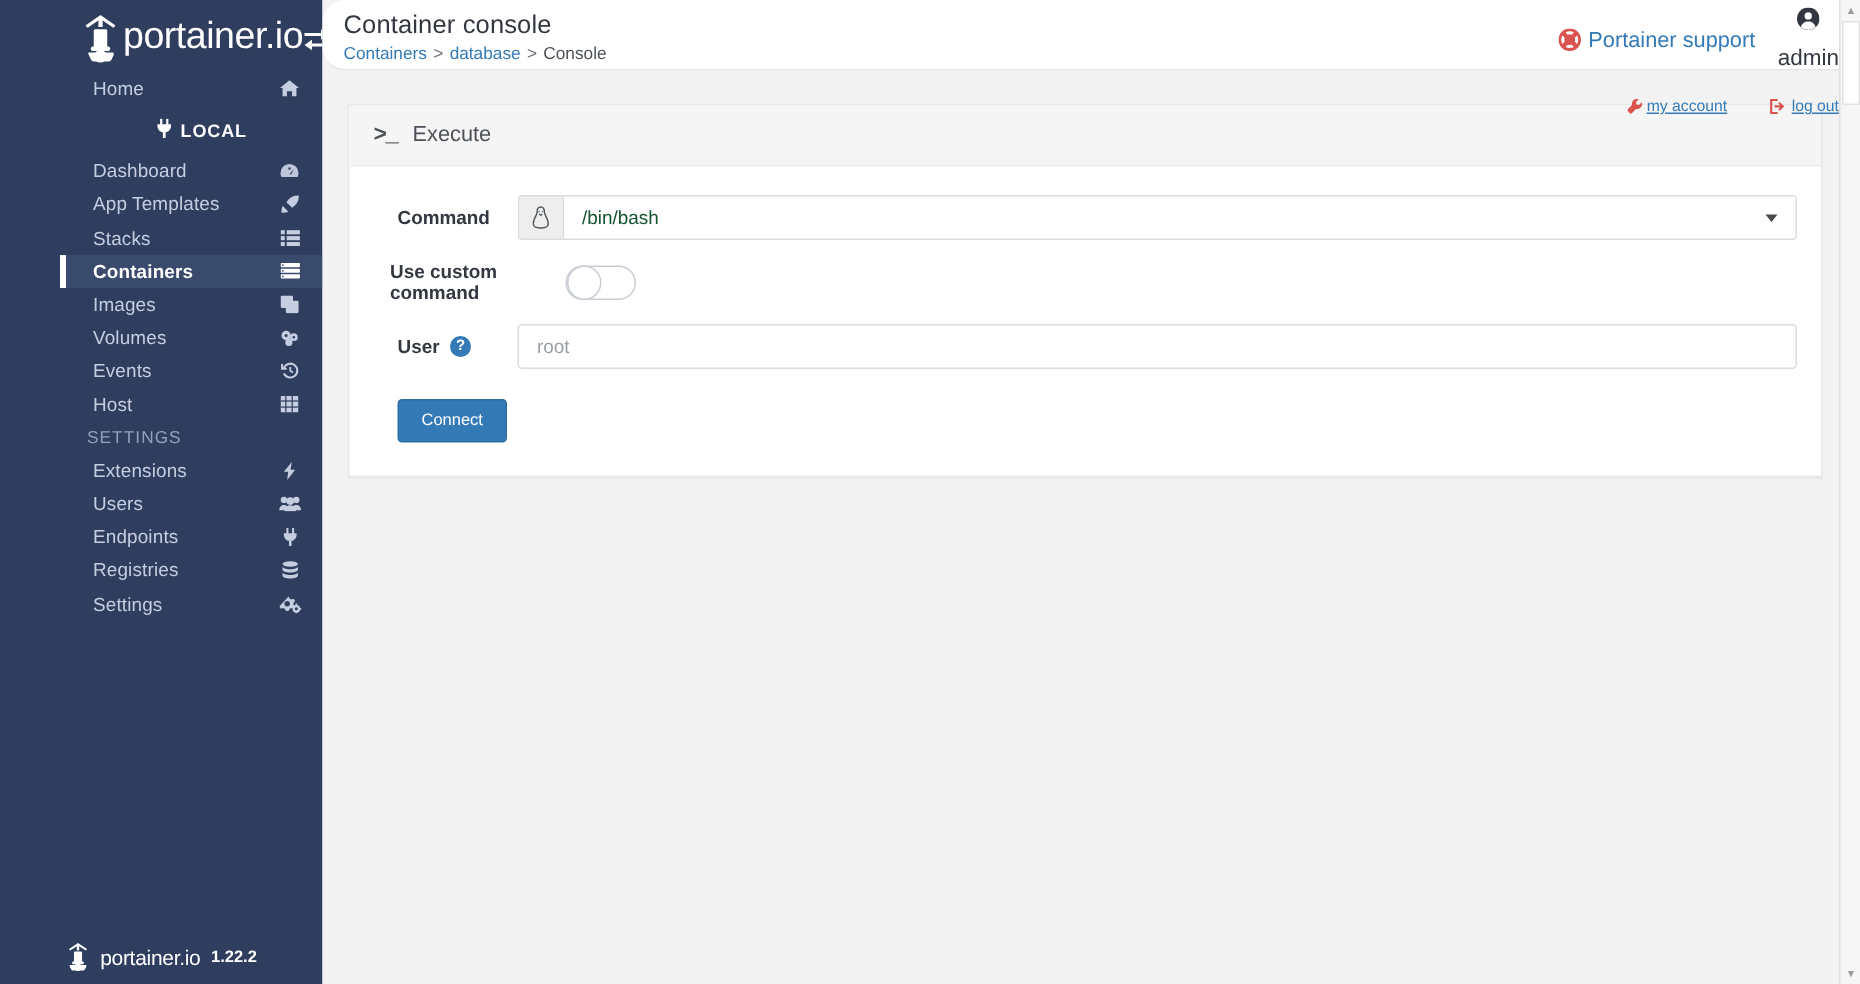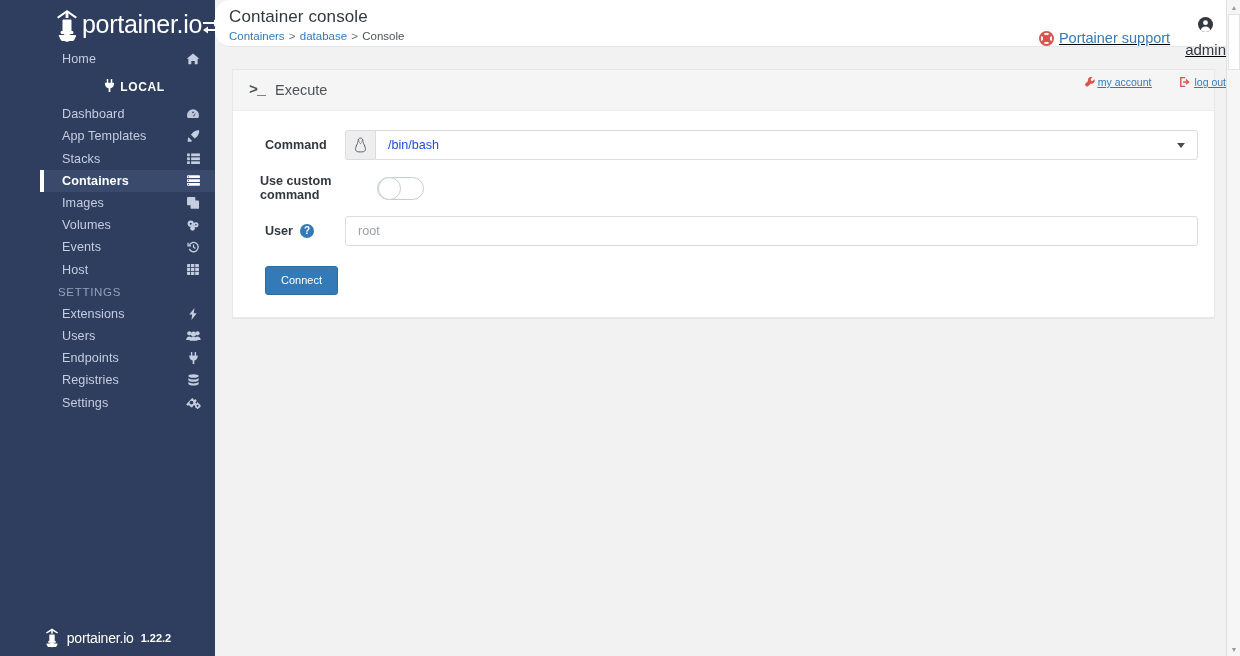--- a/index.html
+++ b/index.html
@@ -144,22 +144,21 @@
   }
   .breadcrumb a {
     color: #337ab7;
     text-decoration: none;
   }
   .breadcrumb .sep { color: #6b7079; padding: 0 1px; }
 
   .user-area {
     position: absolute;
     right: 14px;
-    top: 17px;
-    text-decoration: underline;
+    top: 5px;
   }
   .user-line1 {
     display: flex;
     align-items: center;
     justify-content: flex-end;
     gap: 6px;
     line-height: 18px;
   }
   .support-link {
     color: #337ab7;
@@ -277,21 +276,21 @@
   }
   .select-box {
     flex: 1 1 auto;
     border: 1px solid #dcdcdc;
     border-radius: 0 3px 3px 0;
     background: #ffffff;
     display: flex;
     align-items: center;
     padding: 0 10px 0 12px;
     font-size: 12.6px;
-    color: #1d4ed8;
+    color: #14532d;
     position: relative;
     cursor: pointer;
   }
   .select-value { flex: 1 1 auto; }
   .select-caret {
     width: 0; height: 0;
     border-left: 4px solid transparent;
     border-right: 4px solid transparent;
     border-top: 5px solid #4a4a4a;
     margin-right: 2px;

